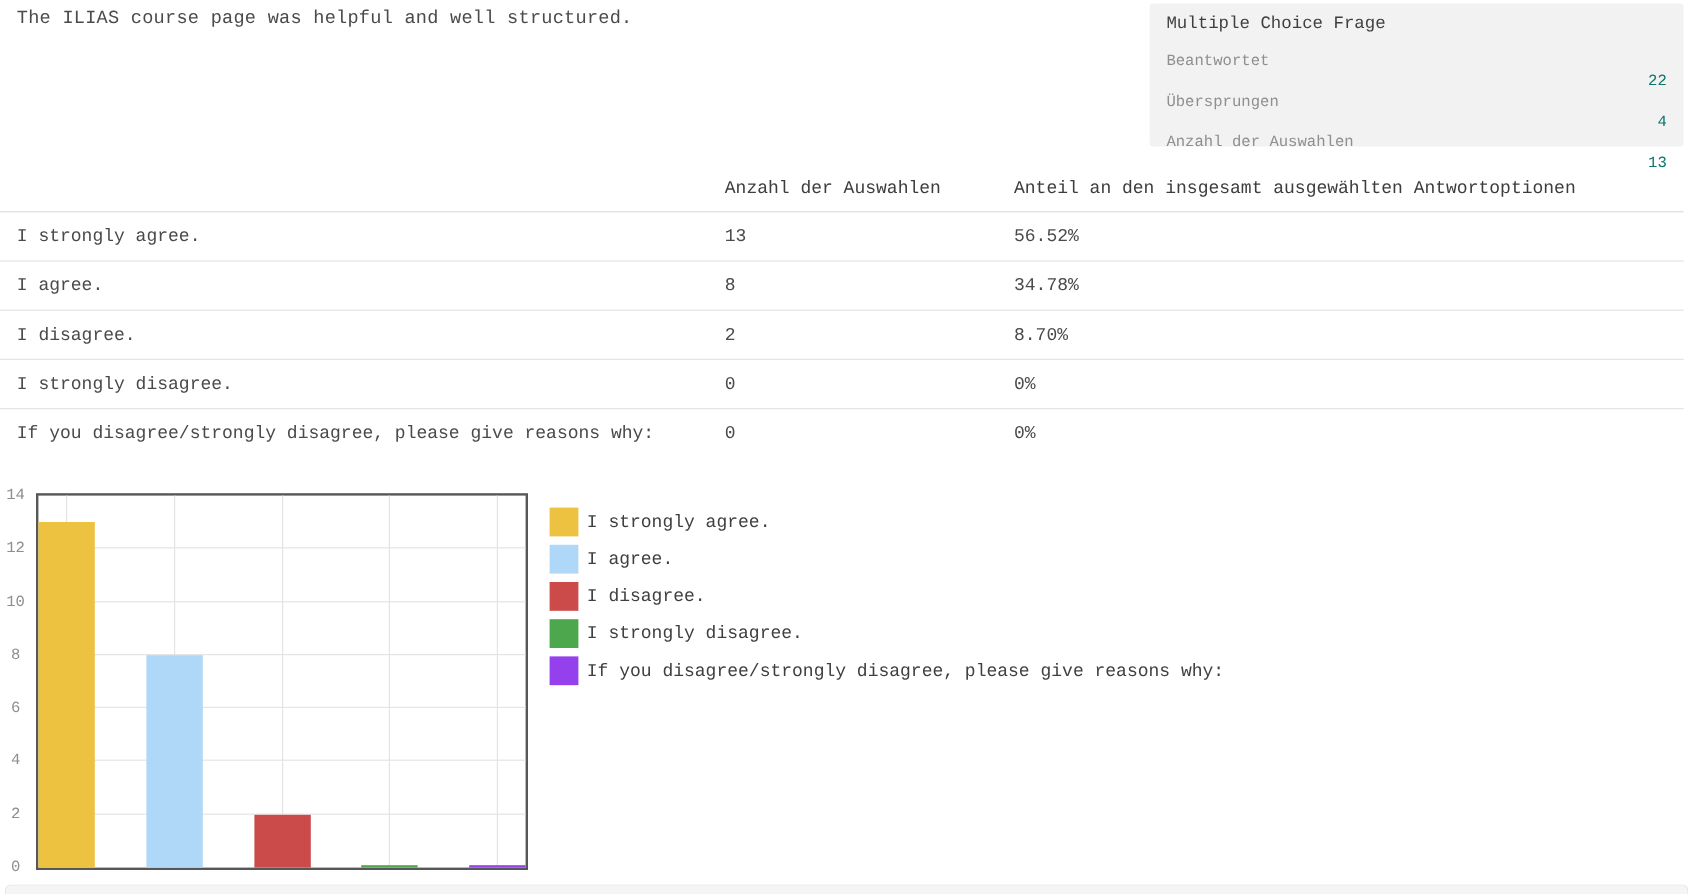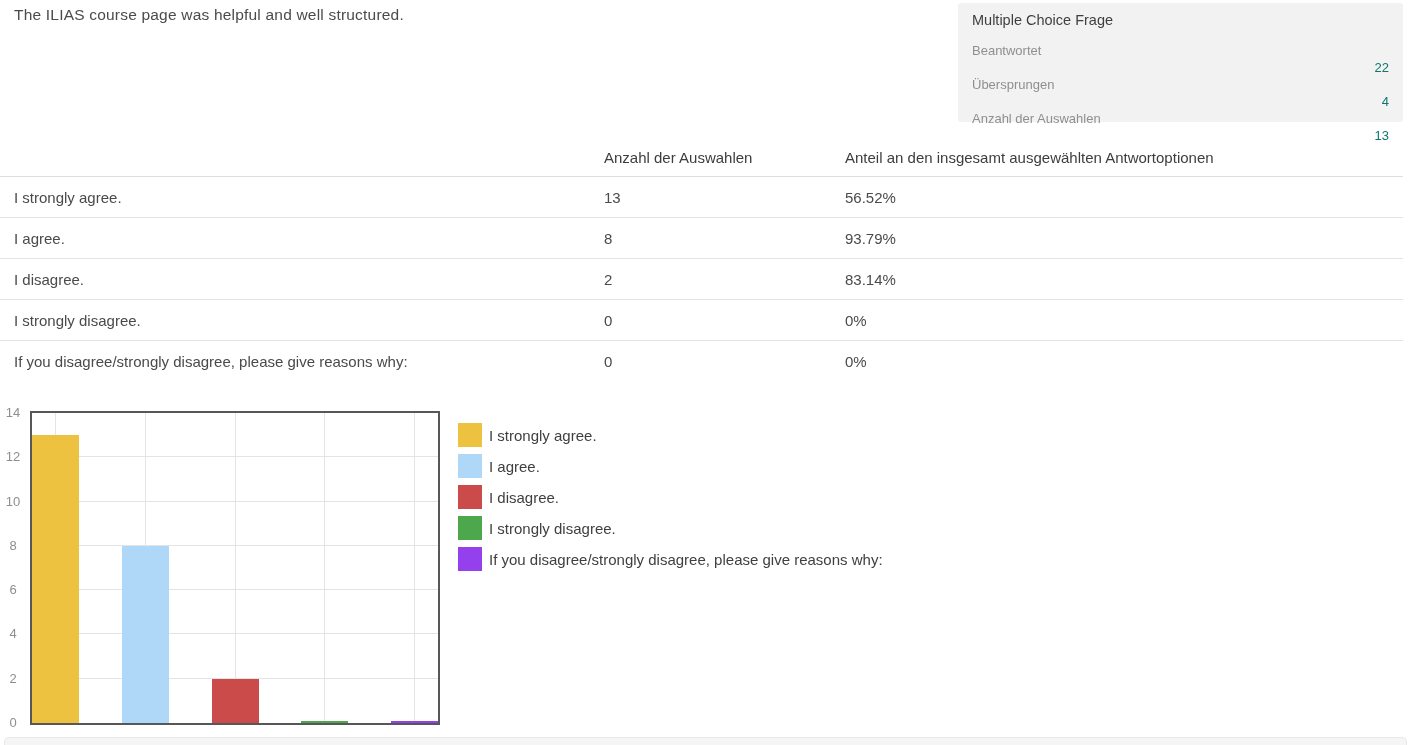--- a/index.html
+++ b/index.html
@@ -1,19 +1,19 @@
 <!DOCTYPE html>
 <html><head>
 <meta charset="utf-8">
 <style>
   * { margin:0; padding:0; box-sizing:border-box; }
   html,body { background:#ffffff; }
   .page {
     position:relative; width:1410px; height:745px; overflow:hidden;
-    background:#ffffff; font-family:Liberation Sans, sans-serif;
+    background:#ffffff; font-family:Liberation Mono, monospace;
   }
   
   .question-title {
     position:absolute; left:14px; top:6px;
     font-size:15.5px; color:#4b4b4b; letter-spacing:.2px;
   }
   
   .stats-panel {
     position:absolute; left:958px; top:3px; width:445px; height:119px;
     background:#f2f2f2; border-radius:3px; padding:7px 14px 0 14px;
@@ -94,26 +94,26 @@
       <span class="th th-percent">Anteil an den insgesamt ausgewählten Antwortoptionen</span>
     </div>
     <div class="trow">
       <span class="td td-label">I strongly agree.</span>
       <span class="td td-count">13</span>
       <span class="td td-percent">56.52%</span>
     </div>
     <div class="trow">
       <span class="td td-label">I agree.</span>
       <span class="td td-count">8</span>
-      <span class="td td-percent">93.79%</span>
+      <span class="td td-percent">34.78%</span>
     </div>
     <div class="trow">
       <span class="td td-label">I disagree.</span>
       <span class="td td-count">2</span>
-      <span class="td td-percent">83.14%</span>
+      <span class="td td-percent">8.70%</span>
     </div>
     <div class="trow">
       <span class="td td-label">I strongly disagree.</span>
       <span class="td td-count">0</span>
       <span class="td td-percent">0%</span>
     </div>
     <div class="trow">
       <span class="td td-label">If you disagree/strongly disagree, please give reasons why:</span>
       <span class="td td-count">0</span>
       <span class="td td-percent">0%</span>

